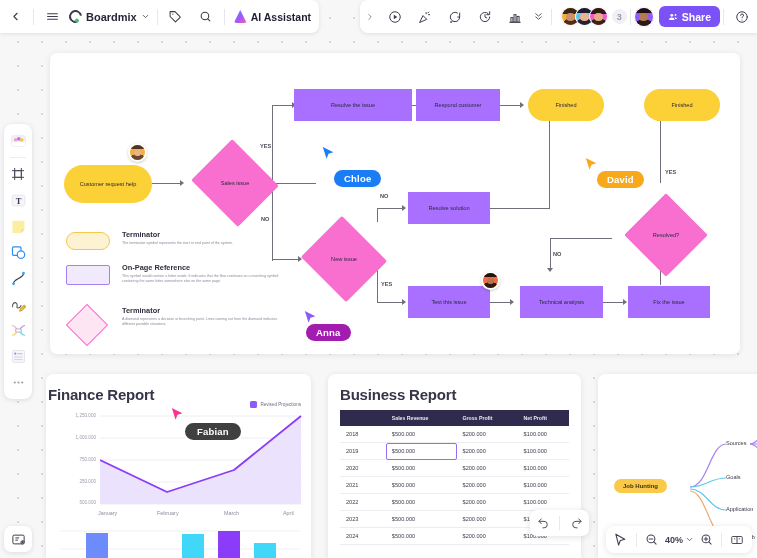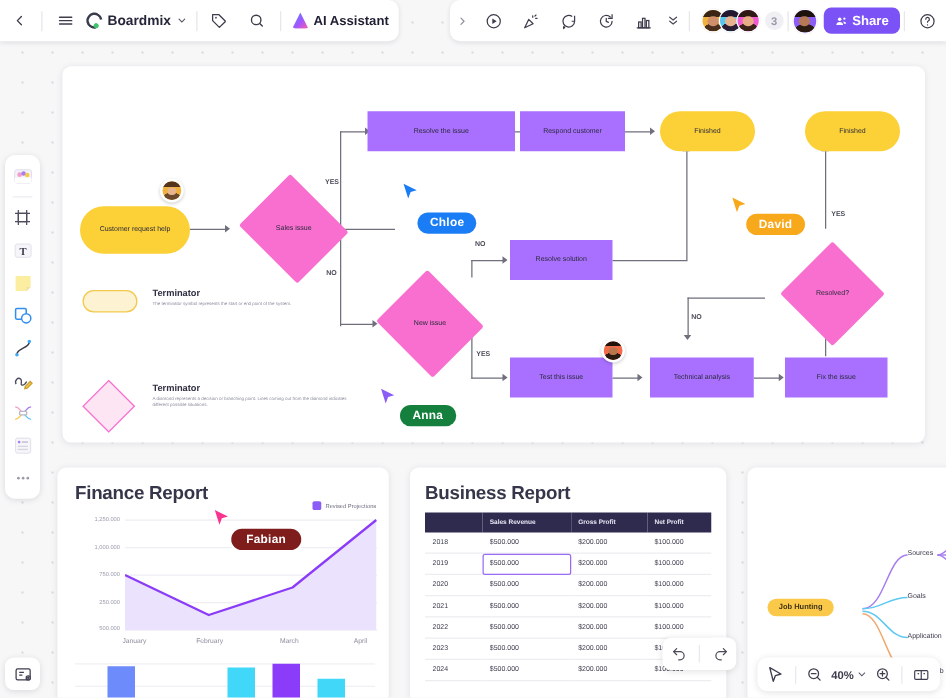--- a/index.html
+++ b/index.html
@@ -494,20 +494,27 @@
     <span class="dlabel">Resolved?</span>
   </div>
 
   <div class="lg-item" style="left:16px;top:177px;width:215px">
     <div style="position:absolute;left:0;top:2px;width:44px;height:18px;background:#fdf3d2;border:1.3px solid #f2c94c;border-radius:9px"></div>
     <div style="margin-left:56px">
       <div class="lg-h">Terminator</div>
       <div class="lg-p">The terminator symbol represents the start or end point of the system.</div>
     </div>
   </div>
+  <div class="lg-item" style="left:16px;top:210px;width:215px">
+    <div style="position:absolute;left:0;top:2px;width:44px;height:20px;background:#f1eafd;border:1.3px solid #a77ff0;border-radius:2px"></div>
+    <div style="margin-left:56px">
+      <div class="lg-h">On-Page Reference</div>
+      <div class="lg-p">This symbol would contain a letter inside. It indicates that the flow continues on a matching symbol containing the same letter somewhere else on the same page.</div>
+    </div>
+  </div>
   <div class="lg-item" style="left:16px;top:253px;width:215px">
     <div style="position:absolute;left:6px;top:4px;width:30px;height:30px;background:#fde5f4;border:1.3px solid #f86fd0;transform:rotate(45deg)"></div>
     <div style="margin-left:56px">
       <div class="lg-h">Terminator</div>
       <div class="lg-p">A diamond represents a decision or branching point. Lines coming out from the diamond indicates different possible situations.</div>
     </div>
   </div>
 </div>
 
 <div class="facepin" style="left:128px;top:143px;background:#f0b23c">
@@ -528,31 +535,31 @@
 <div class="cursor" style="left:585px;top:157px">
   <svg width="13" height="15" viewBox="0 0 16 18">
       <path d="M1 1 14 7.5 8 9.2 5.6 15.5z" fill="#f7a81b"></path>
     </svg>
   <span class="cur-tag" style="left:12px;top:14px;background:#f7a81b">David</span>
 </div>
 <div class="cursor" style="left:304px;top:310px">
   <svg width="13" height="15" viewBox="0 0 16 18">
       <path d="M1 1 14 7.5 8 9.2 5.6 15.5z" fill="#8b5cf6"></path>
     </svg>
-  <span class="cur-tag" style="left:16px;top:14px;background:#15803d">Anna</span>
+  <span class="cur-tag" style="left:2px;top:14px;background:#a21caf">Anna</span>
 </div>
 <div class="cursor" style="left:171px;top:407px">
   <svg width="13" height="15" viewBox="0 0 16 18">
       <path d="M1 1 14 7.5 8 9.2 5.6 15.5z" fill="#f8348f"></path>
     </svg>
-  <span class="cur-tag" style="left:12px;top:14px;background:#7f1d1d;border:2px solid #fff;padding:3px 12px">Fabian</span>
+  <span class="cur-tag" style="left:12px;top:14px;background:#404040;border:2px solid #fff;padding:3px 12px">Fabian</span>
 </div>
 
 <div class="card" id="financecard">
-  <div class="card-title" style="position:absolute;left:14px;top:12px">Finance Report</div>
+  <div class="card-title" style="position:absolute;left:2px;top:12px">Finance Report</div>
 
   <div class="legend-fin">
     <span class="legend-sw"></span>
     <span class="legend-tx">Revised Projections</span>
   </div>
 
   <div style="position:absolute;left:10px;top:39px;width:40px;text-align:right;font-size:4.6px;color:#9b9bac">1,250.000</div>
   <div style="position:absolute;left:10px;top:61px;width:40px;text-align:right;font-size:4.6px;color:#9b9bac">1,000.000</div>
   <div style="position:absolute;left:10px;top:83px;width:40px;text-align:right;font-size:4.6px;color:#9b9bac">750.000</div>
   <div style="position:absolute;left:10px;top:105px;width:40px;text-align:right;font-size:4.6px;color:#9b9bac">250.000</div>

